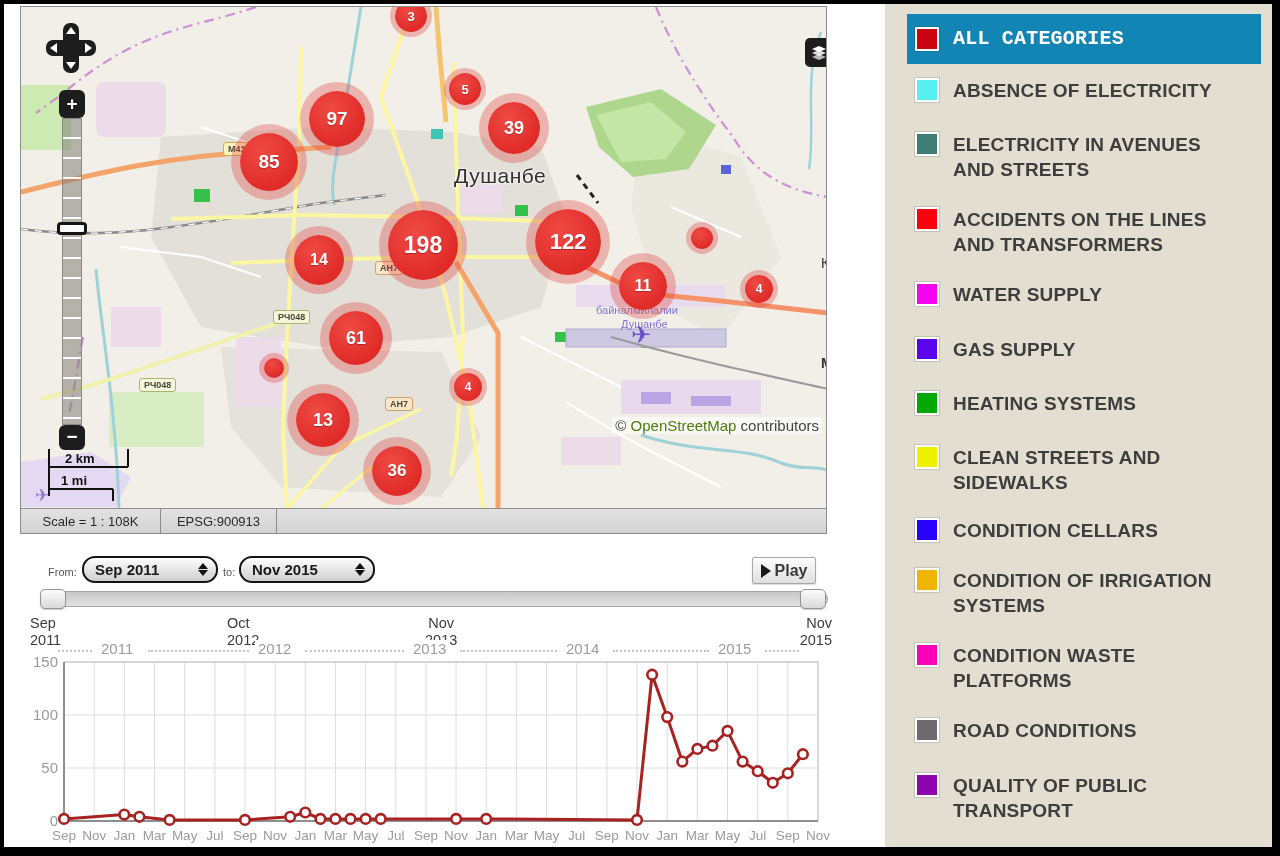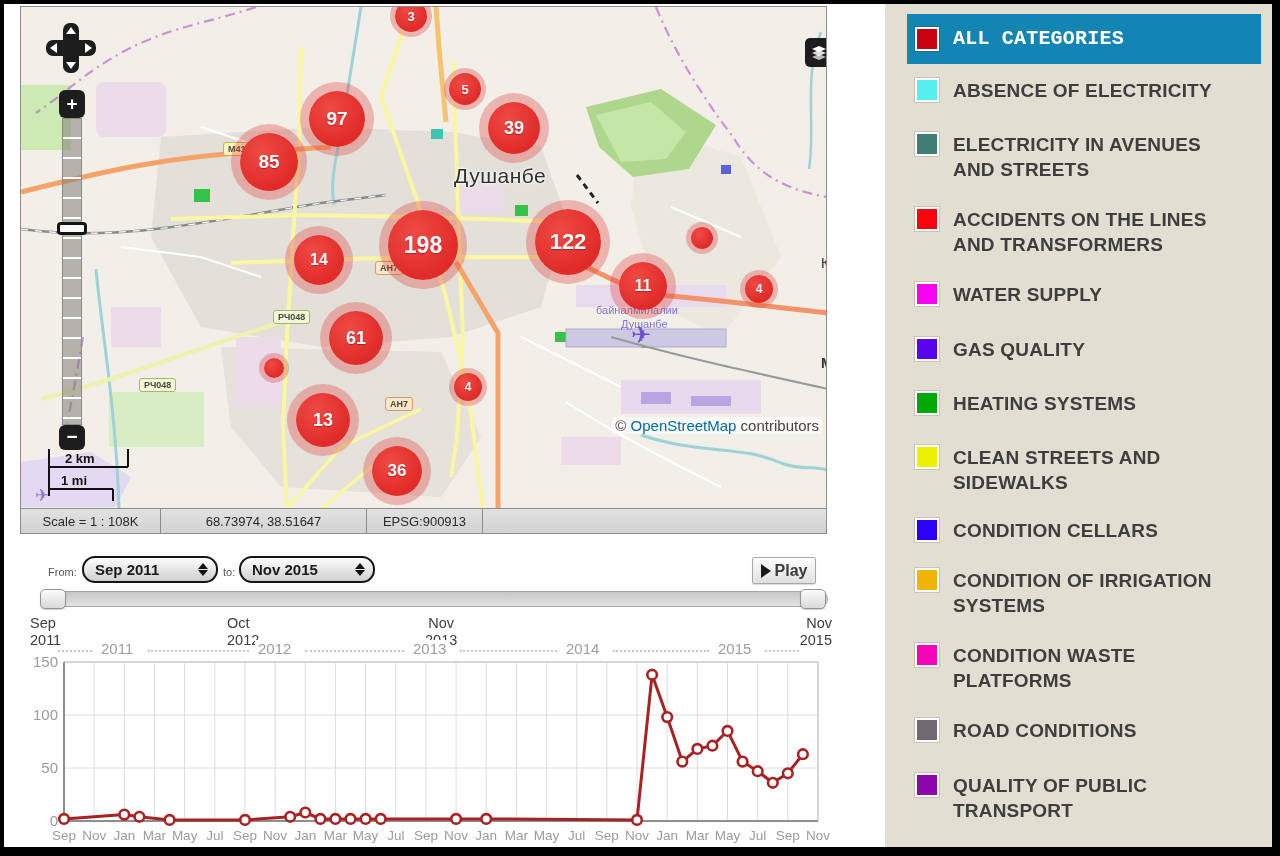--- a/index.html
+++ b/index.html
@@ -20,21 +20,21 @@
   }
   .map-svg { position:absolute; left:0; top:0; }
   .city-label { position:absolute; font-size:21px; color:#2f2f2f; letter-spacing:0.5px;
     text-shadow:0 0 3px #fff,0 0 3px #fff; }
   .badge { position:absolute; font-size:9px; font-weight:bold; color:#4a4a3a;
     padding:1px 4px; border-radius:3px; white-space:nowrap; }
   .tiny-label { position:absolute; font-size:11px; color:#7f75d6; white-space:nowrap; }
   .edge-letter { position:absolute; font-size:14px; color:#333; }
   .attribution { position:absolute; right:4px; top:410px; font-size:15px; color:#444;
     background:rgba(255,255,255,0.55); padding:0 3px; border-radius:2px; }
-  .attribution .osm-link { color:#0369a1; }
+  .attribution .osm-link { color:#4d7c0f; }
   .plane { position:absolute; color:#6a4fc9; }
   .cluster {
     position:absolute; border-radius:50%;
     background:radial-gradient(circle at 38% 32%, #ef4a45, #e02b28 70%);
     color:#fff; font-weight:bold; display:flex; align-items:center; justify-content:center;
     text-shadow:0 1px 1px rgba(120,0,0,.45);
   }
   
   .panpad { position:absolute; left:25px; top:16px; width:50px; height:50px; }
   .panpad .bar-v { position:absolute; left:17px; top:0; width:16px; height:50px; background:#1d1d1d; border-radius:7px; }
@@ -241,21 +241,20 @@
       <svg width="18" height="18" viewBox="0 0 18 18">
         <path d="M2,5 L9,2 L16,5 L9,8 Z" fill="#fff"></path>
         <path d="M2,9 L9,6 L16,9 L9,12 Z" fill="#fff" opacity="0.85"></path>
         <path d="M2,13 L9,10 L16,13 L9,16 Z" fill="#fff" opacity="0.7"></path>
       </svg>
     </div>
   </div>
 
   <div class="statusbar">
     <div class="cell" style="width:140px;">Scale = 1 : 108K</div>
-    <div class="cell" style="width:206px;">68.73974, 38.51647</div>
     <div class="cell" style="width:116px;">EPSG:900913</div>
     <div class="cell" style="flex:1; border-right:none;"></div>
   </div>
 
   <div class="ctrl-label" style="left:44px; top:562px;">From:</div>
   <div class="mac-select" style="left:78px; top:552px; width:136px;">
     <span class="val">Sep 2011</span>
     <span class="stepper">
           <span class="up"></span>
           <span class="dn"></span>
@@ -409,21 +408,21 @@
         <div class="legend-item" style="top: 203px;">
           <span class="swatch" style="background: rgb(251, 2, 15);"></span>
           <span class="lab">ACCIDENTS ON THE LINES AND TRANSFORMERS</span>
         </div>
         <div class="legend-item" style="top: 278px;">
           <span class="swatch" style="background: rgb(247, 2, 240);"></span>
           <span class="lab">WATER SUPPLY</span>
         </div>
         <div class="legend-item" style="top: 333px;">
           <span class="swatch" style="background: rgb(90, 4, 237);"></span>
-          <span class="lab">GAS QUALITY</span>
+          <span class="lab">GAS SUPPLY</span>
         </div>
         <div class="legend-item" style="top: 387px;">
           <span class="swatch" style="background: rgb(2, 168, 2);"></span>
           <span class="lab">HEATING SYSTEMS</span>
         </div>
         <div class="legend-item" style="top: 441px;">
           <span class="swatch" style="background: rgb(238, 240, 2);"></span>
           <span class="lab">CLEAN STREETS AND SIDEWALKS</span>
         </div>
         <div class="legend-item" style="top: 514px;">

